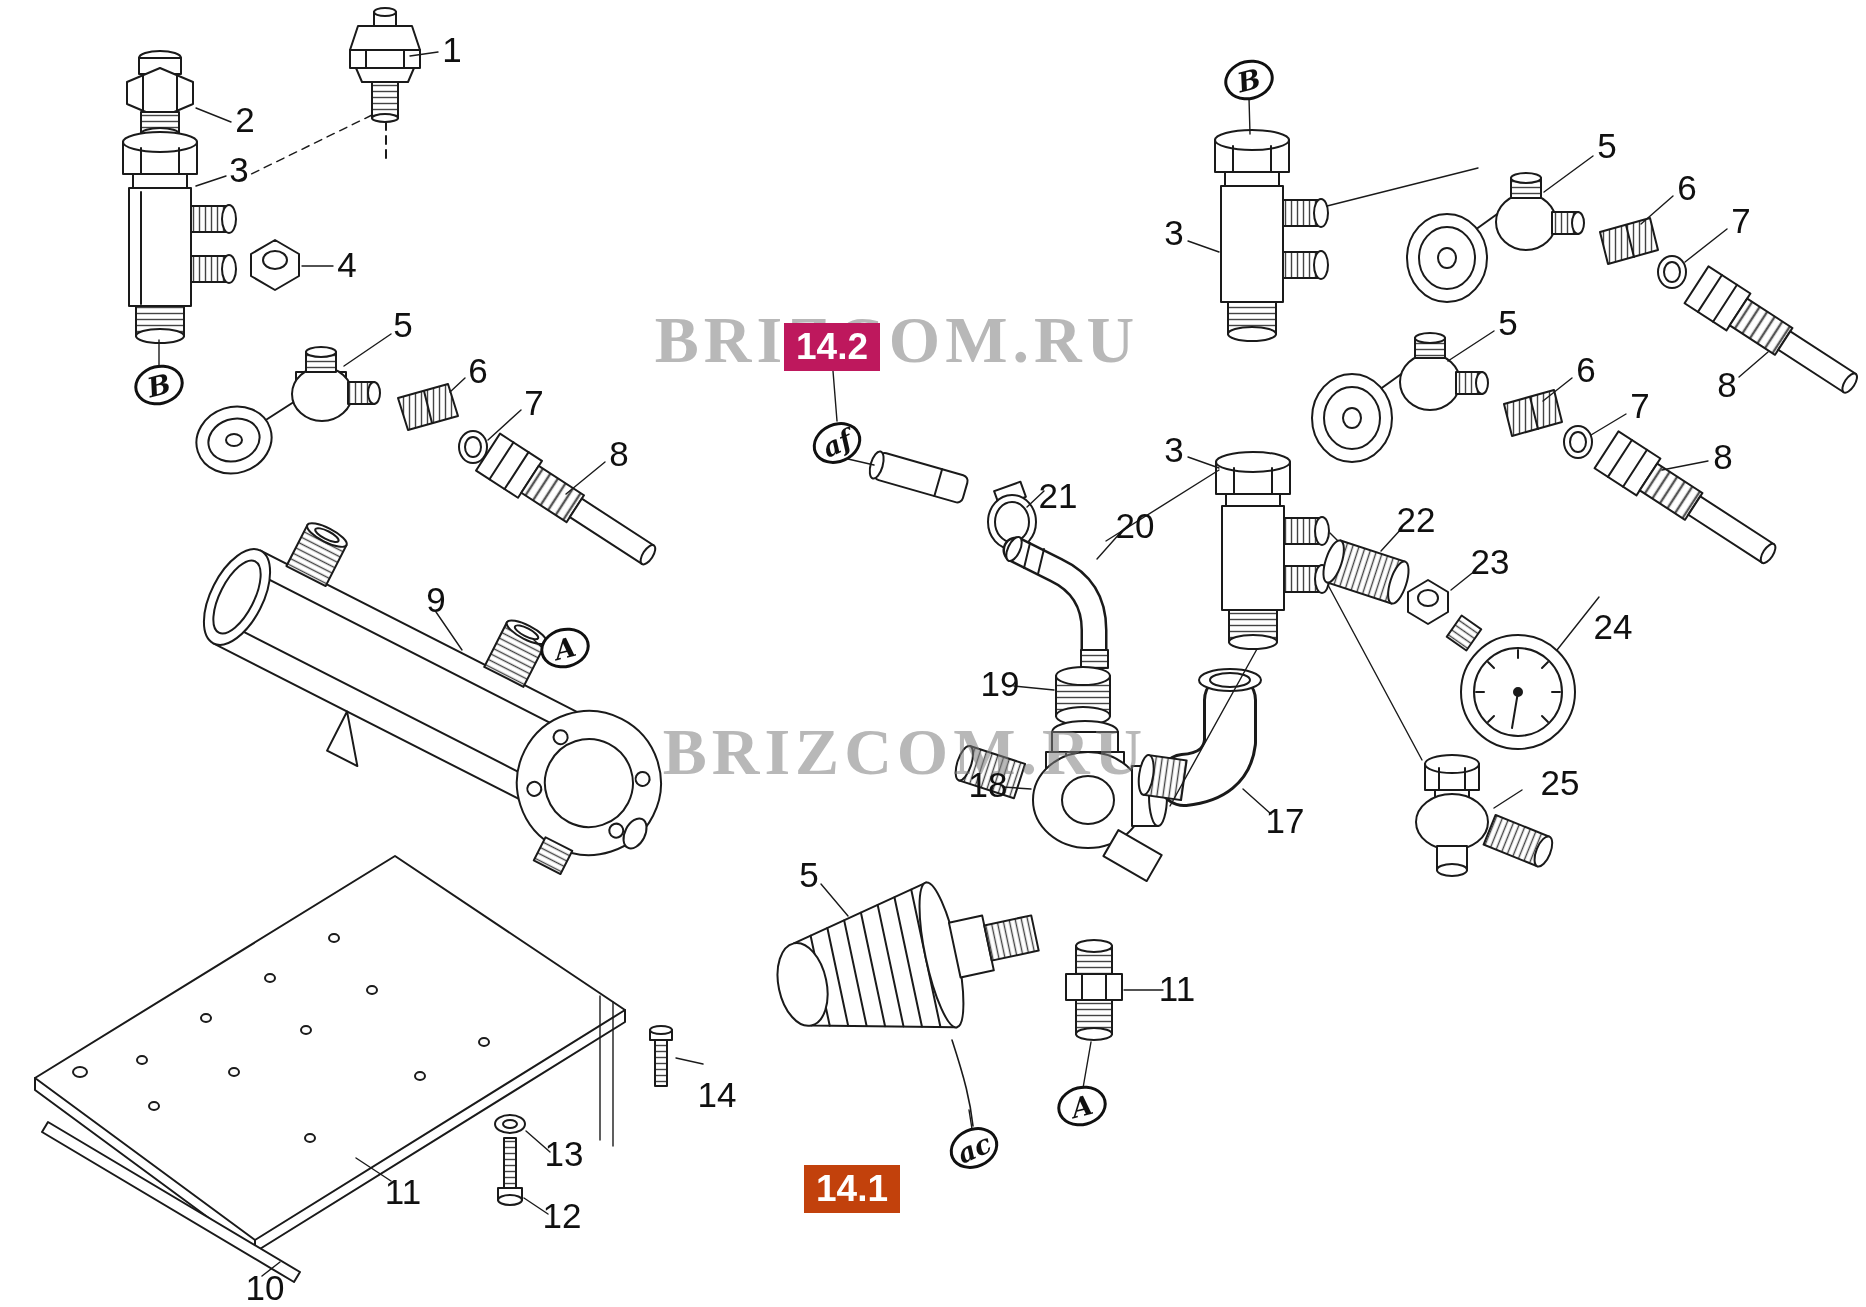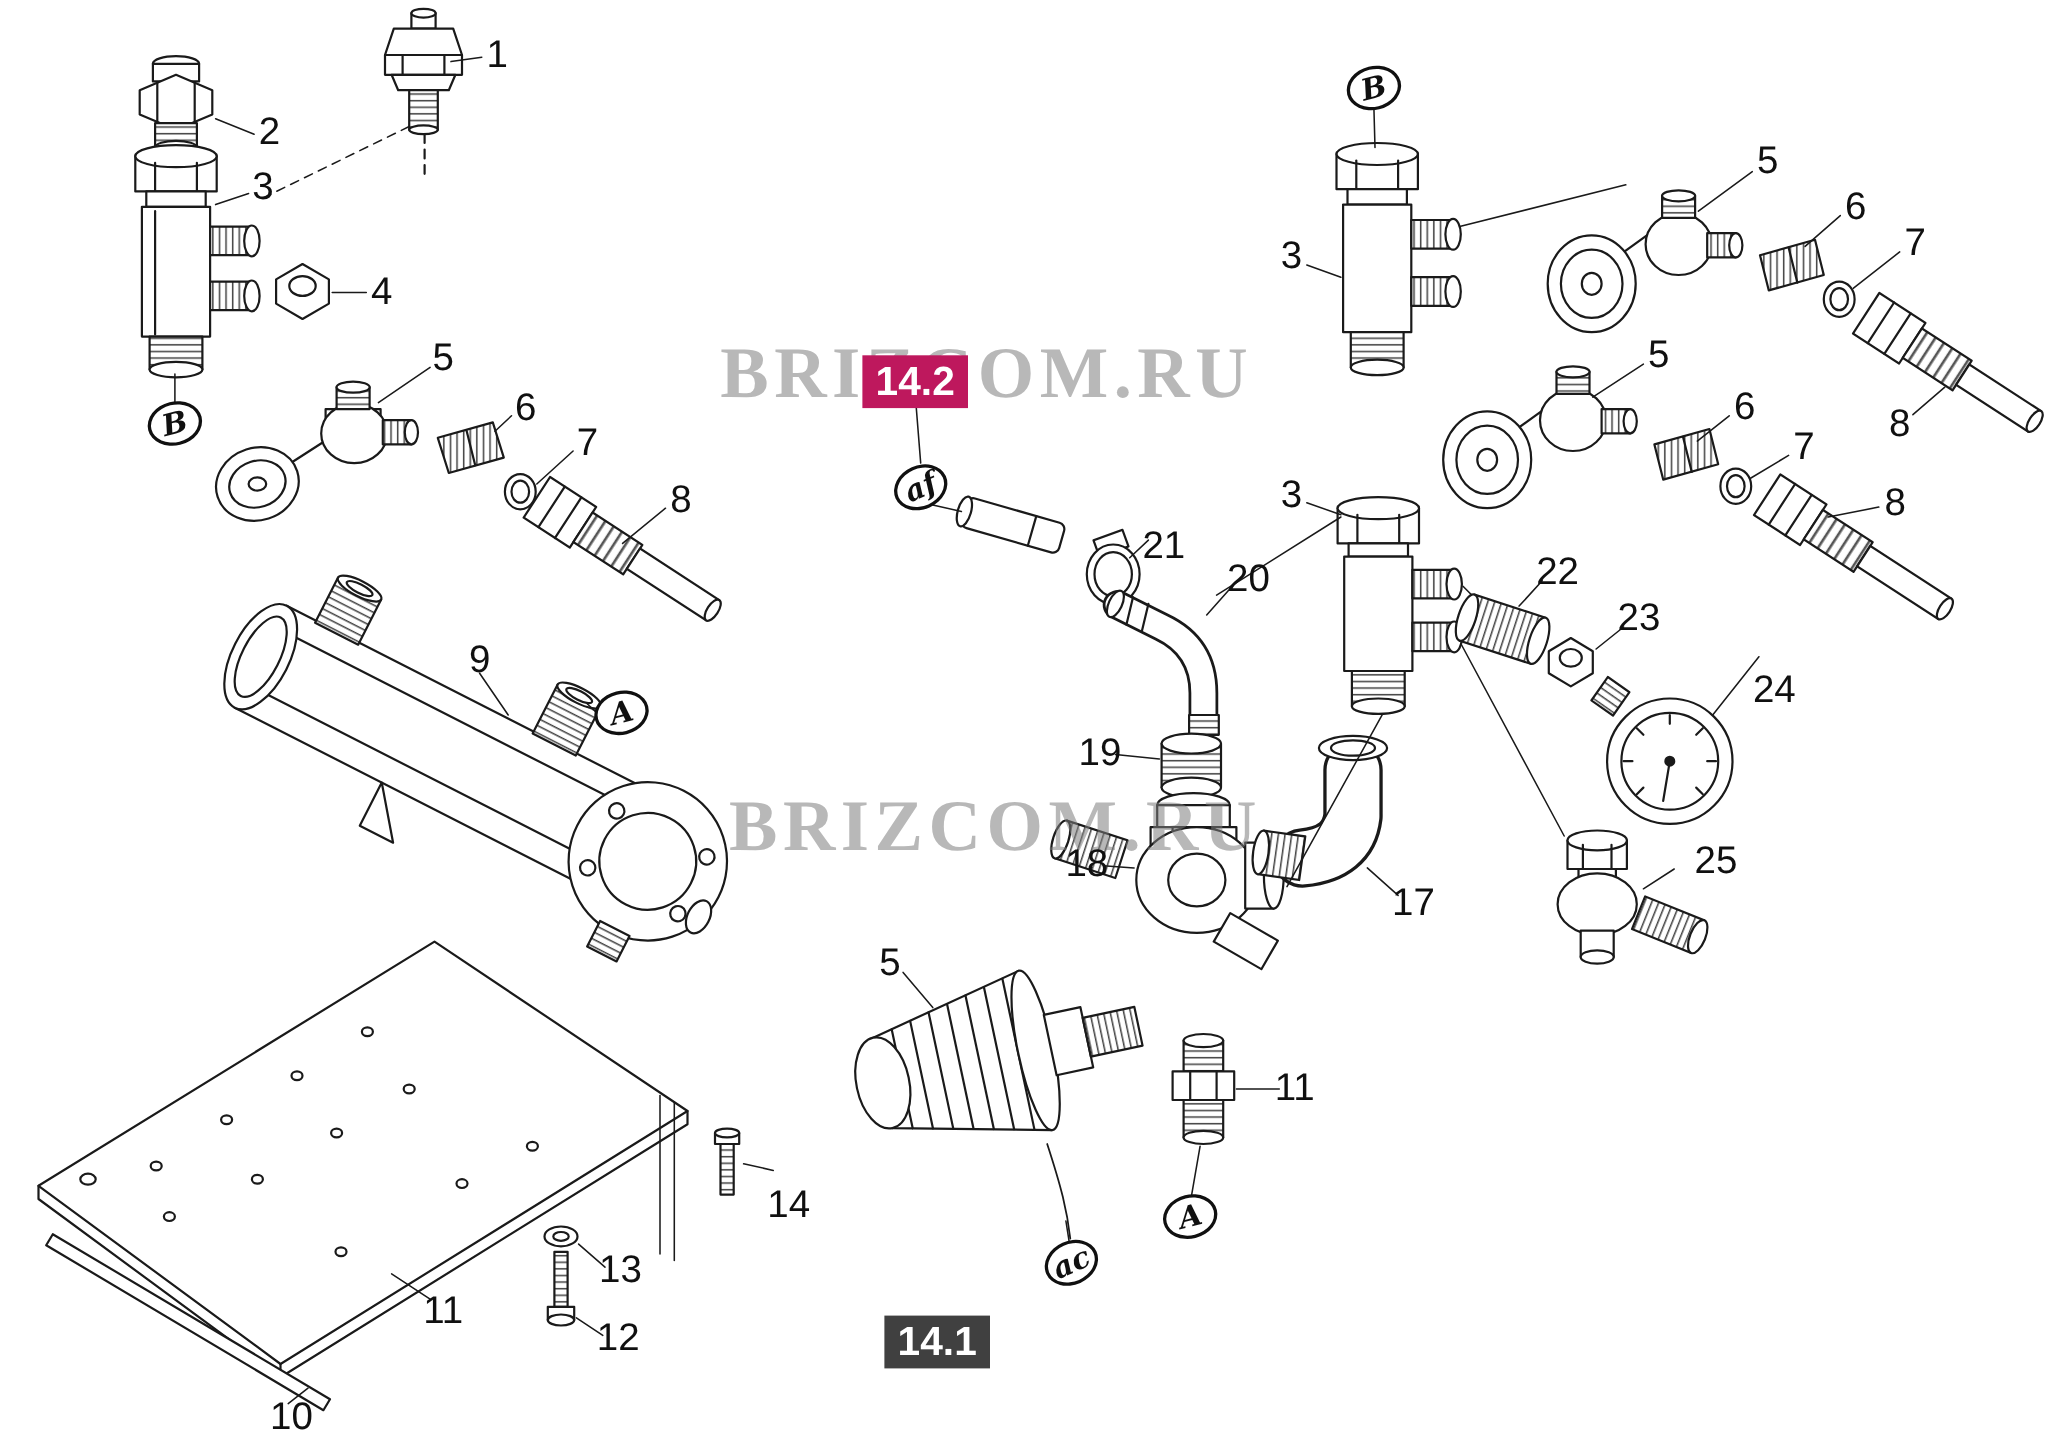--- a/index.html
+++ b/index.html
@@ -494,16 +494,16 @@
       <div class="callout" style="left: 1490px; top: 562px;">23</div>
       <div class="callout" style="left: 1613px; top: 588px; margin-top: 39px;">24</div>
       <div class="callout" style="left: 1536px; top: 783px; margin-left: 24px;">25</div>
       <div class="badge" style="left: 134px; top: 365px; transform: rotate(-14deg);">B</div>
       <div class="badge" style="left: 540px; top: 628px; transform: rotate(-14deg);">A</div>
       <div class="badge" style="left: 812px; top: 423px; transform: rotate(-24deg);">af</div>
       <div class="badge" style="left: 949px; top: 1128px; transform: rotate(-24deg);">ac</div>
       <div class="badge" style="left: 1057px; top: 1086px; transform: rotate(-14deg);">A</div>
       <div class="badge" style="left: 1224px; top: 60px; transform: rotate(-14deg);">B</div>
       <div class="section-label" style="left: 832px; top: 347px; background: #be185d; color: rgb(255, 255, 255);">14.2</div>
-      <div class="section-label" style="left: 852px; top: 1220px; background: #404040; color: rgb(255, 255, 255);">14.1</div>
+      <div class="section-label" style="left: 852px; top: 1189px; background: #c2410c; color: rgb(255, 255, 255);">14.1</div>
     </div>
 
 </div>
 
 </body></html>

